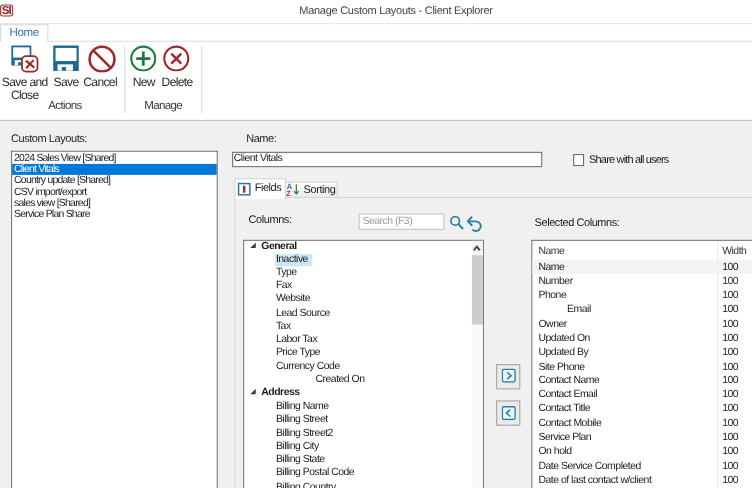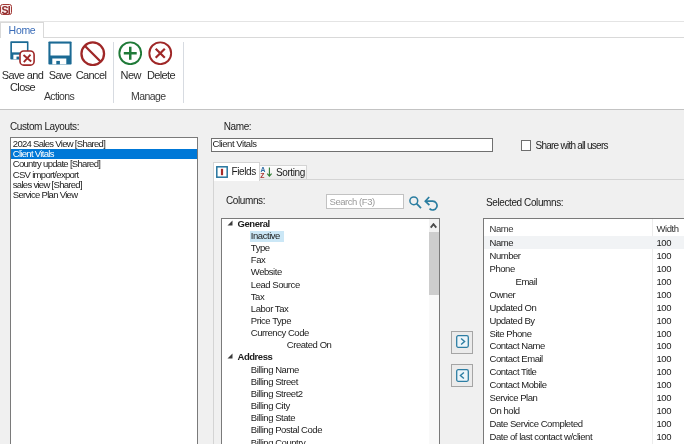--- a/index.html
+++ b/index.html
@@ -8,20 +8,21 @@
 .abs { position:absolute; }
 .t10 { font-size:10px; letter-spacing:-0.4px; white-space:pre; }
 .t95 { font-size:9.5px; letter-spacing:-0.45px; white-space:pre; }
 .rlbl { font-size:11px; letter-spacing:-0.6px; color:#2b2b2b; white-space:pre; }
 .t95l { font-size:9.5px; letter-spacing:-0.7px; white-space:pre; }
 </style></head><body>
 <div id="win">
 <div class="abs" style="left:0;top:0;width:684px;height:22px;background:#fff;border-bottom:1px solid #e4e4e4;"></div>
 <div class="abs" style="left:0;top:4px;width:12px;height:11px;border:1.5px solid #a23a36;border-radius:2.5px;background:#faefef;display:flex;align-items:center;justify-content:center;"></div>
 <div class="abs t10" style="left:1.6px;top:3.8px;text-align:right;"><span style="font-size:10.5px;font-weight:bold;color:#90292a;letter-spacing:-0.9px;">SI</span></div>
+<div class="abs rlbl" style="left:360px;top:5px;transform:translateX(-50%);font-size:10px;letter-spacing:-0.25px;color:#424242;">Manage Custom Layouts - Client Explorer</div>
 <div class="abs" style="left:0;top:22px;width:684px;height:16px;background:#fff;"></div>
 <div class="abs" style="left:0;top:22px;width:44px;height:16px;background:#fff;border:1px solid #d9d9d9;border-bottom:none;"></div>
 <div class="abs rlbl" style="left:22px;top:23.5px;transform:translateX(-50%);font-size:10.5px;letter-spacing:-0.3px;color:#3a6cb8;">Home</div>
 <div class="abs" style="left:44px;top:37px;width:640px;height:1px;background:#d9d9d9;"></div>
 <div class="abs" style="left:0;top:38px;width:684px;height:71px;background:#fff;"></div>
 <div class="abs" style="left:0;top:109px;width:684px;height:1px;background:#c3c3c3;"></div>
 <svg class="abs" style="left:10px;top:41px" width="26" height="26" viewBox="0 0 26 26">
       <g transform="scale(0.783)">
         <rect x="0.4" y="0.4" width="23.2" height="23.2" rx="0.8" fill="#1b6a94"></rect>
         <rect x="2.5" y="2.6" width="19.1" height="11.9" fill="#fff"></rect>
@@ -62,21 +63,21 @@
 <div class="abs rlbl" style="left:59px;top:90.3px;transform:translateX(-50%);font-size:10.5px;color:#3a3a3a;">Actions</div>
 <div class="abs rlbl" style="left:148.3px;top:90.3px;transform:translateX(-50%);font-size:10.5px;color:#3a3a3a;">Manage</div>
 <div class="abs t10" style="left:10px;top:121.3px;">Custom Layouts:</div>
 <div class="abs" style="left:10px;top:137px;width:187.5px;height:307px;background:#fff;border:1px solid #7a7a7a;border-bottom:none;"></div>
 <div class="abs t95l" style="left:12.8px;top:137.60000000000002px;">2024 Sales View [Shared]</div>
 <div class="abs" style="left:11px;top:148.65px;width:185.5px;height:10.6px;background:#0078d7;"></div>
 <div class="abs t95l" style="left:12.8px;top:147.95000000000002px;color:#fff;">Client Vitals</div>
 <div class="abs t95l" style="left:12.8px;top:158.3px;">Country update [Shared]</div>
 <div class="abs t95l" style="left:12.8px;top:168.65000000000003px;">CSV import/export</div>
 <div class="abs t95l" style="left:12.8px;top:179.00000000000003px;">sales view [Shared]</div>
-<div class="abs t95l" style="left:12.8px;top:189.35000000000002px;">Service Plan View</div>
+<div class="abs t95l" style="left:12.8px;top:189.35000000000002px;">Service Plan Share</div>
 <div class="abs t10" style="left:209.8px;top:120.8px;margin-left:14px;">Name:</div>
 <div class="abs" style="left:211px;top:137.5px;width:281.5px;height:14px;background:#fff;border:1px solid #707070;"></div>
 <div class="abs t95" style="left:212.5px;top:138.3px;">Client Vitals</div>
 <div class="abs" style="left:520.5px;top:140px;width:10.5px;height:10.5px;background:#fff;border:1px solid #6e6e6e;"></div>
 <div class="abs t10" style="left:535.5px;top:139.6px;letter-spacing:-0.75px;">Share with all users</div>
 <div class="abs" style="left:259.5px;top:179px;width:424.5px;height:1px;background:#d4d4d4;"></div>
 <div class="abs" style="left:213px;top:180px;width:1px;height:264px;background:#d4d4d4;"></div>
 <div class="abs" style="left:259.5px;top:164.5px;width:47px;height:14.5px;background:linear-gradient(#fdfdfd,#ebebeb);border:1px solid #d4d4d4;border-bottom:none;border-left:none;"></div>
 <div class="abs" style="left:213px;top:162px;width:46.5px;height:19px;background:#fff;border:1px solid #d4d4d4;border-bottom:none;"></div>
 <svg class="abs" style="left:215.5px;top:166px" width="12" height="12" viewBox="0 0 12 12">

